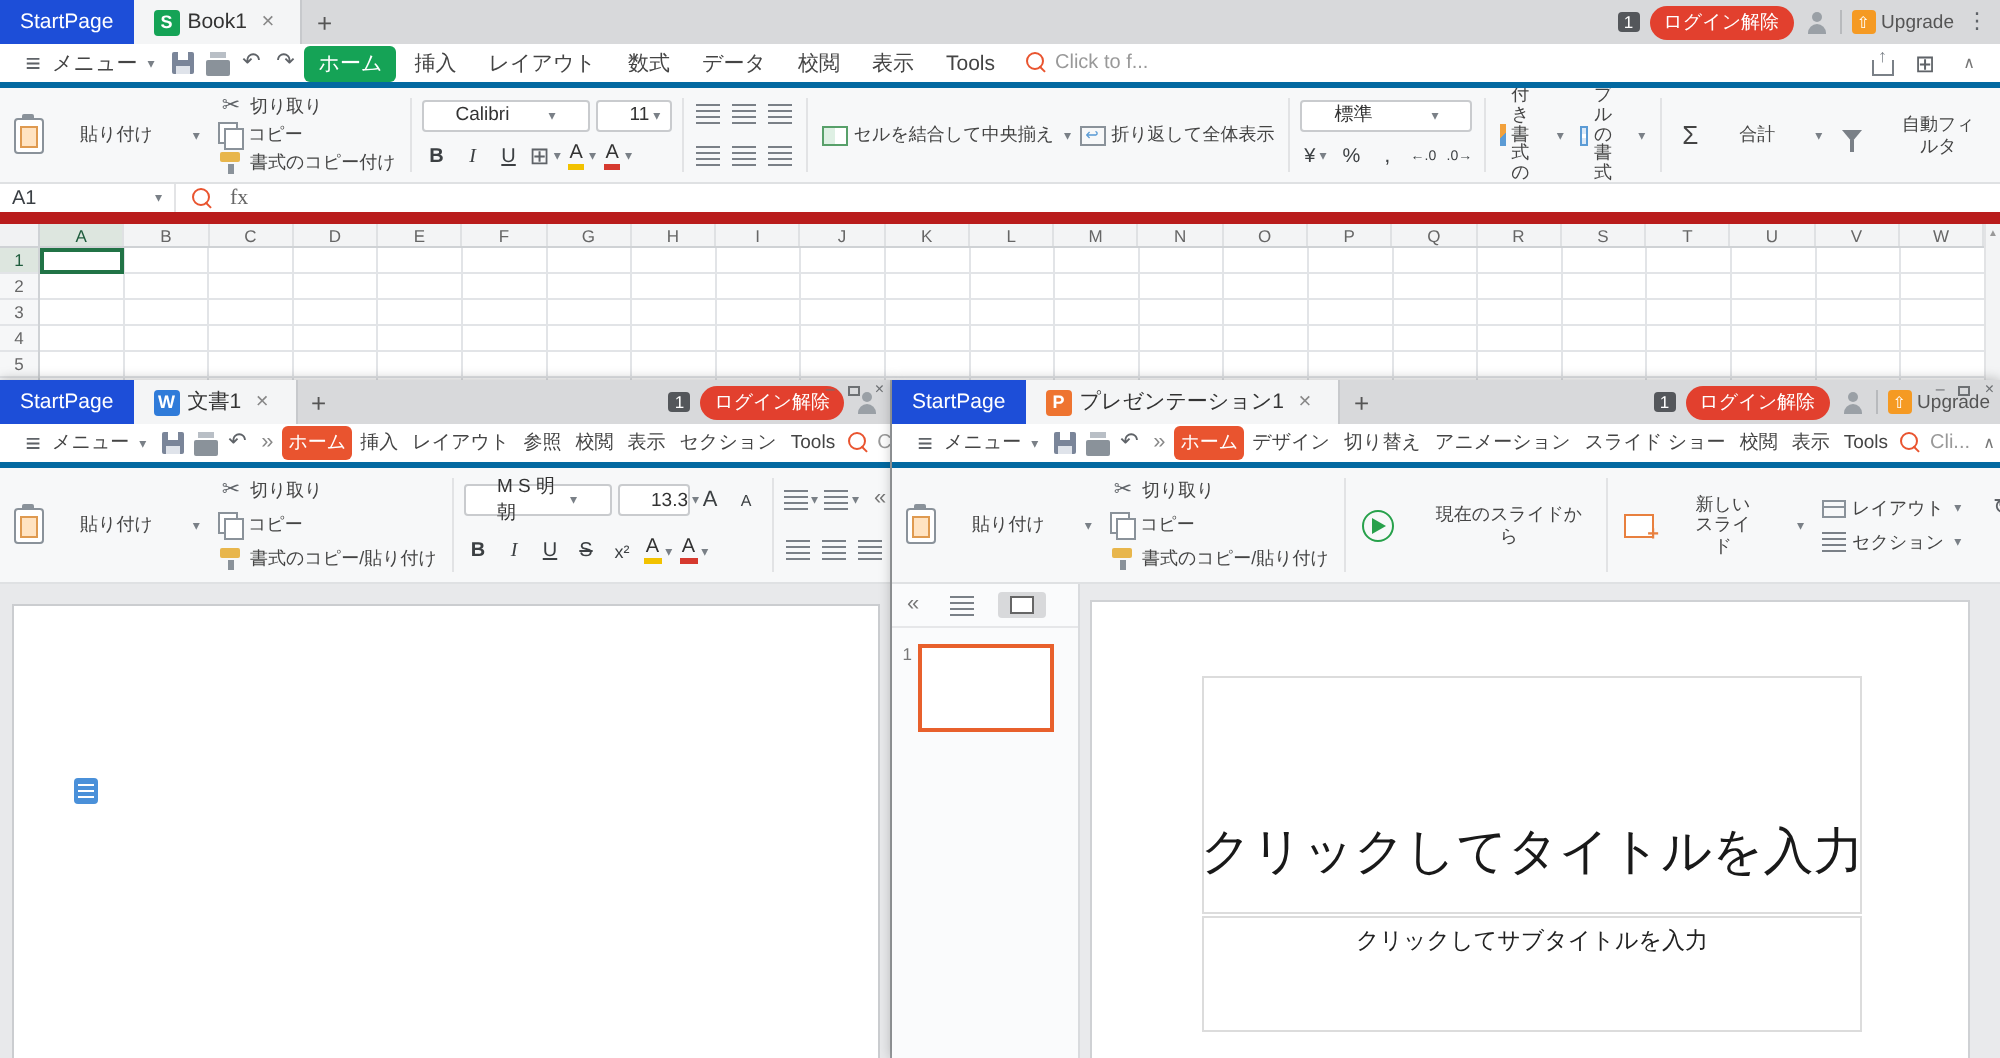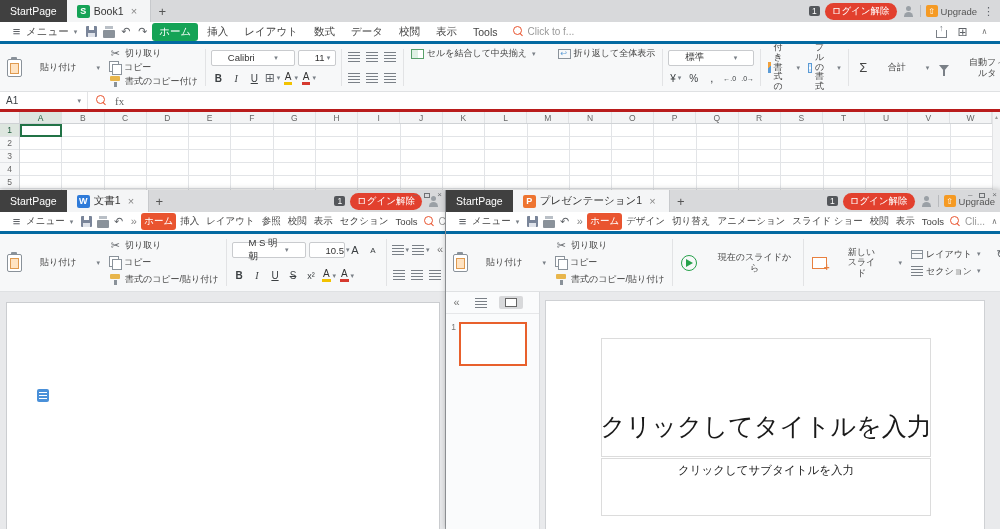--- a/index.html
+++ b/index.html
@@ -3,21 +3,21 @@
 <meta charset="utf-8">
 <style>
 *{margin:0;padding:0;box-sizing:border-box}
 html,body{width:1000px;height:529px}
 body{position:relative;overflow:hidden;font-family:"Liberation Sans","DejaVu Sans",sans-serif;font-size:11px;color:#3a3f44;background:#e9eaec}
 .win{position:absolute;background:#fff;overflow:hidden}
 #win-writer,#win-ppt{box-shadow:0 0 6px rgba(0,0,0,.28)}
 
 .titlebar{height:22px;background:#d8d9db;display:flex;align-items:stretch;position:relative;flex-shrink:0}
 .tab{display:flex;align-items:center;gap:4px;padding:0 10px;font-size:10.5px;white-space:nowrap}
-.tab.start{background:#404040;color:#fff}
+.tab.start{background:#1d4ed8;color:#fff}
 .tab.doc{background:#f4f5f6;border-right:1px solid #c7c9cc;color:#333}
 .appic{width:13px;height:13px;border-radius:2px;color:#fff;font-size:9px;font-weight:bold;display:flex;align-items:center;justify-content:center;flex-shrink:0}
 .plus{display:flex;align-items:center;padding:0 7px;color:#555;font-size:13px}
 .tbright{margin-left:auto;display:flex;align-items:center;gap:5px;padding-right:5px}
 .badge{background:#54575b;color:#fff;font-size:8.5px;padding:1px 3px;border-radius:2px;line-height:1}
 .logout{background:#e2402e;color:#fff;font-size:9.5px;padding:2px 7px;border-radius:9px;white-space:nowrap}
 .person{width:13px;height:13px;position:relative;display:inline-block}
 .person::before{content:"";position:absolute;left:4px;top:1px;width:5px;height:5px;border-radius:50%;background:#9aa0a6}
 .person::after{content:"";position:absolute;left:2px;top:7px;width:9px;height:5px;border-radius:5px 5px 0 0;background:#9aa0a6}
 .tdiv{width:1px;height:12px;background:#b8babd}
@@ -113,24 +113,24 @@
 .bigbtn .lbl{font-size:9px;max-width:40px;text-align:center;line-height:1.15}
 .bigbtn .lbl.wide{max-width:80px}
 .stack{display:flex;flex-direction:column;justify-content:space-around;flex-shrink:0}
 .sbtn{display:flex;align-items:center;gap:3px;font-size:9px;color:#444;padding:0 2px;white-space:nowrap}
 .sbtn .wrap2{white-space:normal;max-width:56px;line-height:1.1}
 .dd::after{content:"▾";font-size:7px;color:#7a8087;margin-left:2px}
 .combo{background:#fff;border:1px solid #c9cbce;border-radius:2px;display:flex;align-items:center;justify-content:space-between;padding:0 16px;font-size:9.5px;height:16px;color:#333}
 .fontgrp{display:flex;flex-direction:column;justify-content:space-around;flex-shrink:0}
 .r1,.r2{display:flex;align-items:center;gap:3px}
 .fmt{display:inline-flex;align-items:center;justify-content:center;min-width:15px;height:15px;color:#3c4043;border-radius:2px}
-.midrow{display:flex;align-items:flex-start;gap:18px;flex-shrink:0}
+.midrow{display:flex;align-items:center;gap:0;flex-shrink:0}
 .grid2{display:grid;grid-template-columns:auto auto;gap:4px 10px;align-content:center;flex-shrink:0}
 
-.fbar{height:20px;display:flex;align-items:center;border-bottom:3px solid #b91c1c;background:#fff;flex-shrink:0}
+.fbar{height:20px;display:flex;align-items:center;border-bottom:6px solid #b91c1c;background:#fff;flex-shrink:0}
 .namebox{width:88px;display:flex;align-items:center;justify-content:space-between;padding:0 6px;font-size:10px;height:100%;border-right:1px solid #e3e4e6}
 .fx{font-family:"Liberation Serif","DejaVu Serif",serif;color:#666;padding:0 8px;font-size:11px}
 .finput{flex:1;height:100%}
 .sheet{position:absolute;left:0;right:8px;top:112px;bottom:0;display:flex;flex-direction:column}
 .chrow{display:flex;height:12px;background:#f3f4f5;border-bottom:1px solid #cfd2d5;font-size:8.5px;color:#666}
 .corner{width:20px;border-right:1px solid #cfd2d5;background:#f1f2f3;flex-shrink:0}
 .ch{flex:1;text-align:center;border-right:1px solid #dfe1e3;line-height:12px}
 .ch.hl,.rh.hl{background:#dde6df;color:#1f5c3d}
 .gridbody{flex:1;display:flex}
 .rhcol{width:20px;background:#f6f7f8;border-right:1px solid #cfd2d5;font-size:8.5px;color:#666;flex-shrink:0}
@@ -471,21 +471,21 @@
           <span>書式のコピー/貼り付け</span>
         </span>
     </div>
     <div class="vdiv"></div>
     <div class="fontgrp">
       <div class="r1">
         <span class="combo dd" style="width:74px">
             <span>M S 明朝</span>
           </span>
         <span class="combo dd" style="width:36px">
-            <span>10.5</span>
+            <span>13.3</span>
           </span>
         <span class="fmt ic-abig"></span>
         <span class="fmt ic-asmall"></span>
       </div>
       <div class="r2">
         <span class="fmt ic-bold"></span>
         <span class="fmt ic-italic"></span>
         <span class="fmt ic-under"></span>
         <span class="fmt ic-strike"></span>
         <span class="fmt ic-sup"></span>

